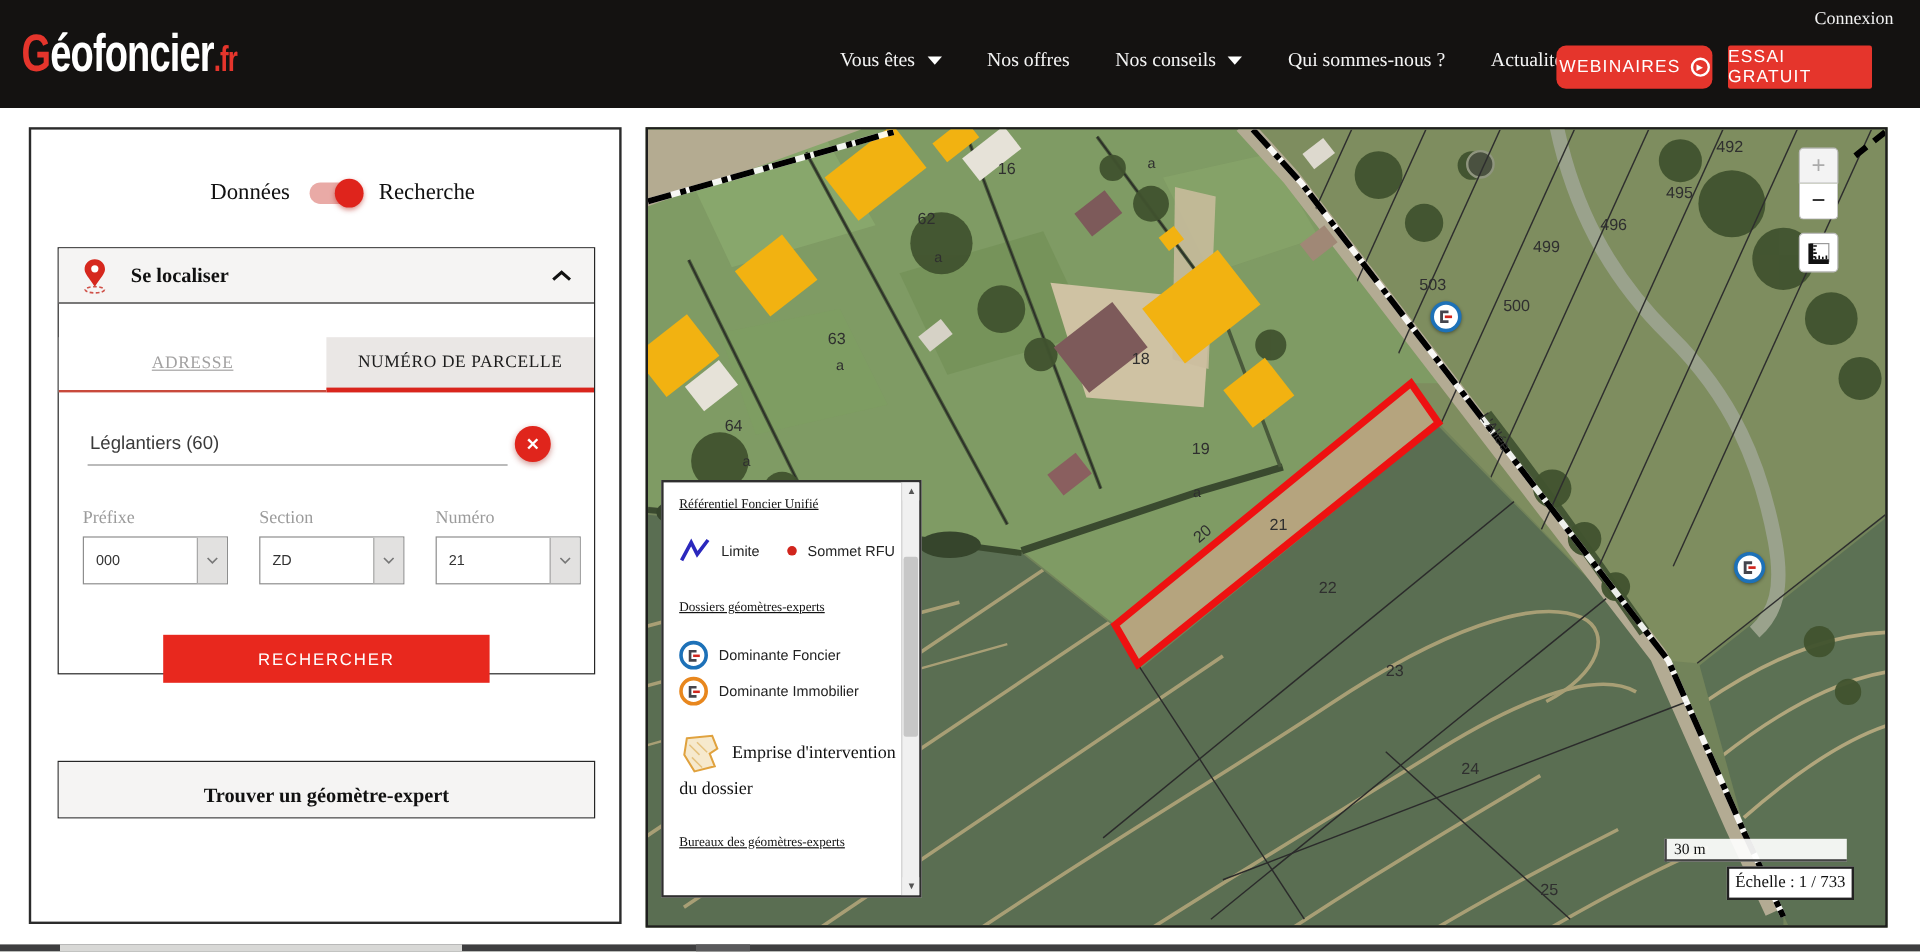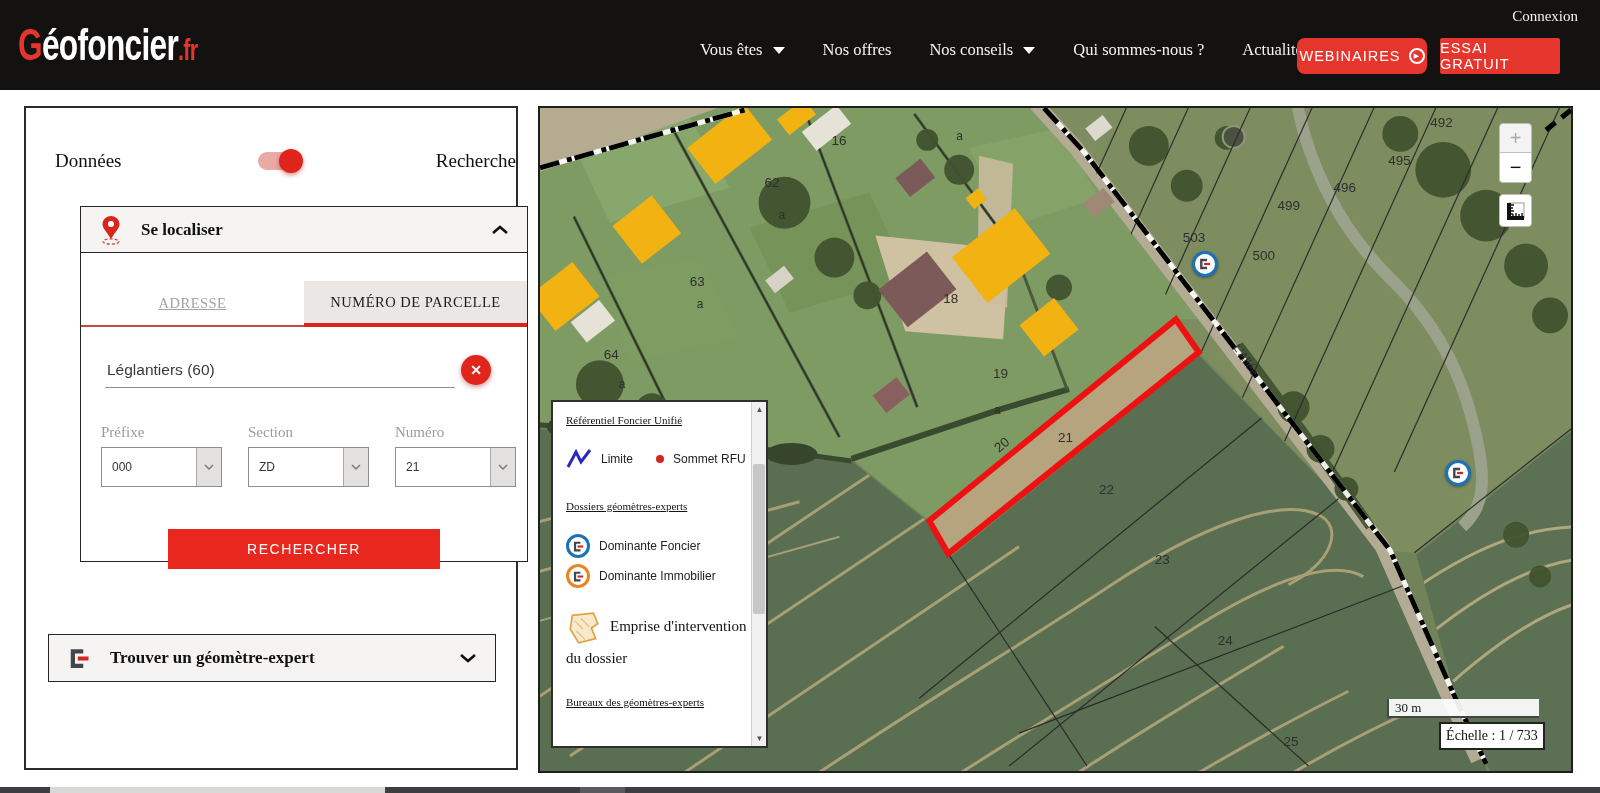--- a/index.html
+++ b/index.html
@@ -25,30 +25,30 @@
     display:flex; align-items:center; justify-content:center; cursor:pointer; }
   .hbtn.web { left:1297px; width:130px; border-radius:8px; gap:8px; }
   .hbtn.essai { left:1440px; width:120px; border-radius:2px; }
   .play { width:16px; height:16px; border:2px solid #fff; border-radius:50%;
     display:inline-flex; align-items:center; justify-content:center; font-size:7px; padding-left:1px; }
 
   
   .panel { position:absolute; left:24px; top:106px; width:494px; height:664px;
     background:#fff; border:2px solid #2b2b2b; }
   .toggle-row { position:absolute; left:0; top:42px; width:100%; display:flex;
-    align-items:center; justify-content:space-between; gap:16px; font-size:19px; color:#111;padding-left:29px; }
+    align-items:center; justify-content:center; gap:16px; font-size:19px; color:#111;padding-left:29px; }
   .switch { position:relative; width:42px; height:18px; background:#e9aaa6; border-radius:9px; cursor:pointer; }
   .switch .knob { position:absolute; right:-3px; top:-3px; width:24px; height:24px; border-radius:50%;
     background:#df241c; box-shadow:0 2px 4px rgba(180,30,20,.5); }
   .box { position:absolute; left:22px; width:448px; border:1px solid #262626; background:#fff; }
-  .box.locate { top:98px; height:356px;margin-left:32px; }
+  .box.locate { top:98px; height:356px; }
   .box.find { top:526px; height:48px; background:#f5f4f3; }
   .box-head { height:46px; background:#f5f4f3; border-bottom:1px solid #262626;
     display:flex; align-items:center; padding:0 18px; gap:18px; cursor:pointer; }
-  .box.find .box-head { border-bottom:none; height:46px; }
+  .box.find .box-head { border-bottom:none; height:46px;flex-direction:column; }
   .box-title { font-weight:bold; font-size:17px; color:#111; flex:1; }
   .chev { width:18px; height:10px; }
   .tabs { display:flex; margin-top:28px; }
   .tab { width:50%; height:46px; display:flex; align-items:center; justify-content:center;
     font-size:14.5px; letter-spacing:.5px; cursor:pointer; }
   .tab.inactive { color:#a3a2a2; background:#fff; border-bottom:2px solid #c94a3c;text-decoration:underline; }
   .tab.active { color:#1c1c1c; background:#eae7e5; border-bottom:4px solid #d9251c; }
   .commune-row { position:relative; margin:30px 24px 0 24px; }
   .commune-input { width:350px; border:none; border-bottom:1px solid #8f8f8f; outline:none;
     font-family:"Liberation Sans",sans-serif; font-size:15.5px; color:#3a3a3a; padding:4px 2px 8px 2px;

